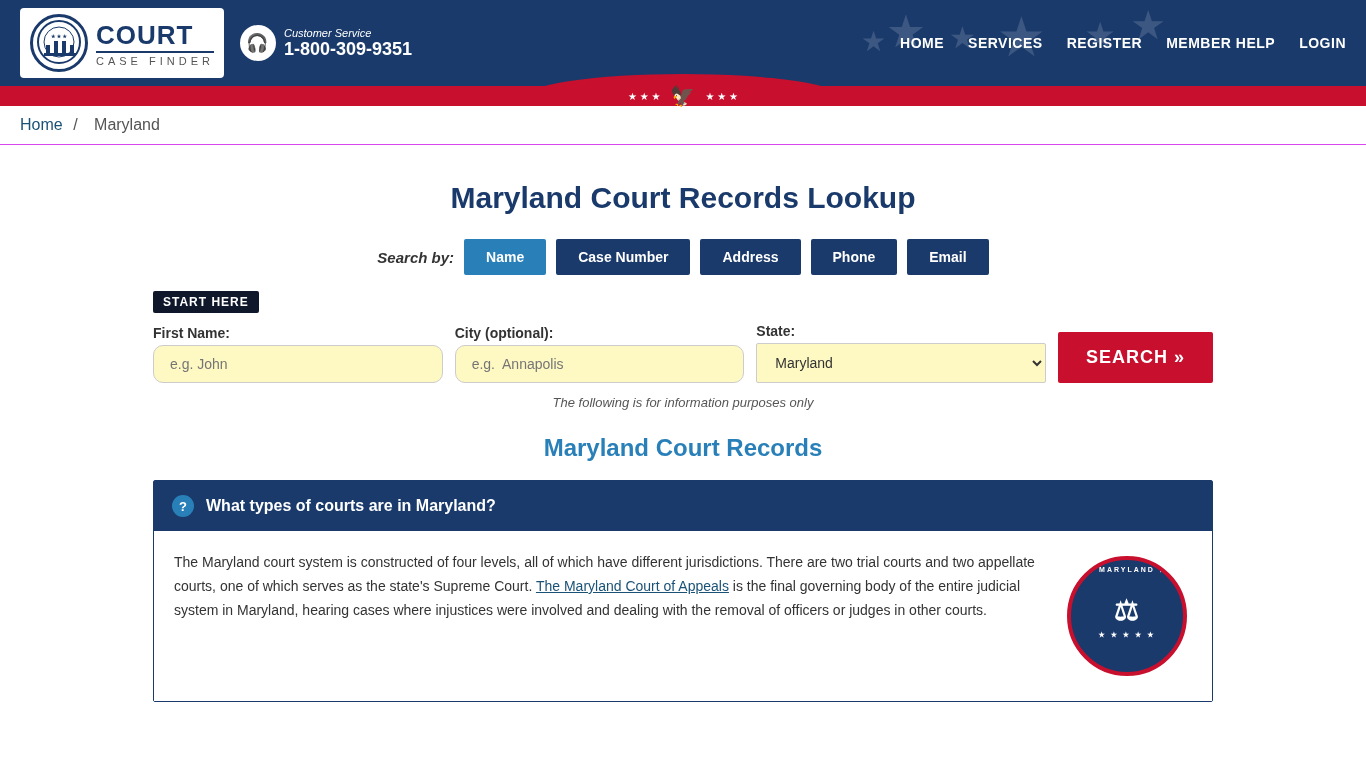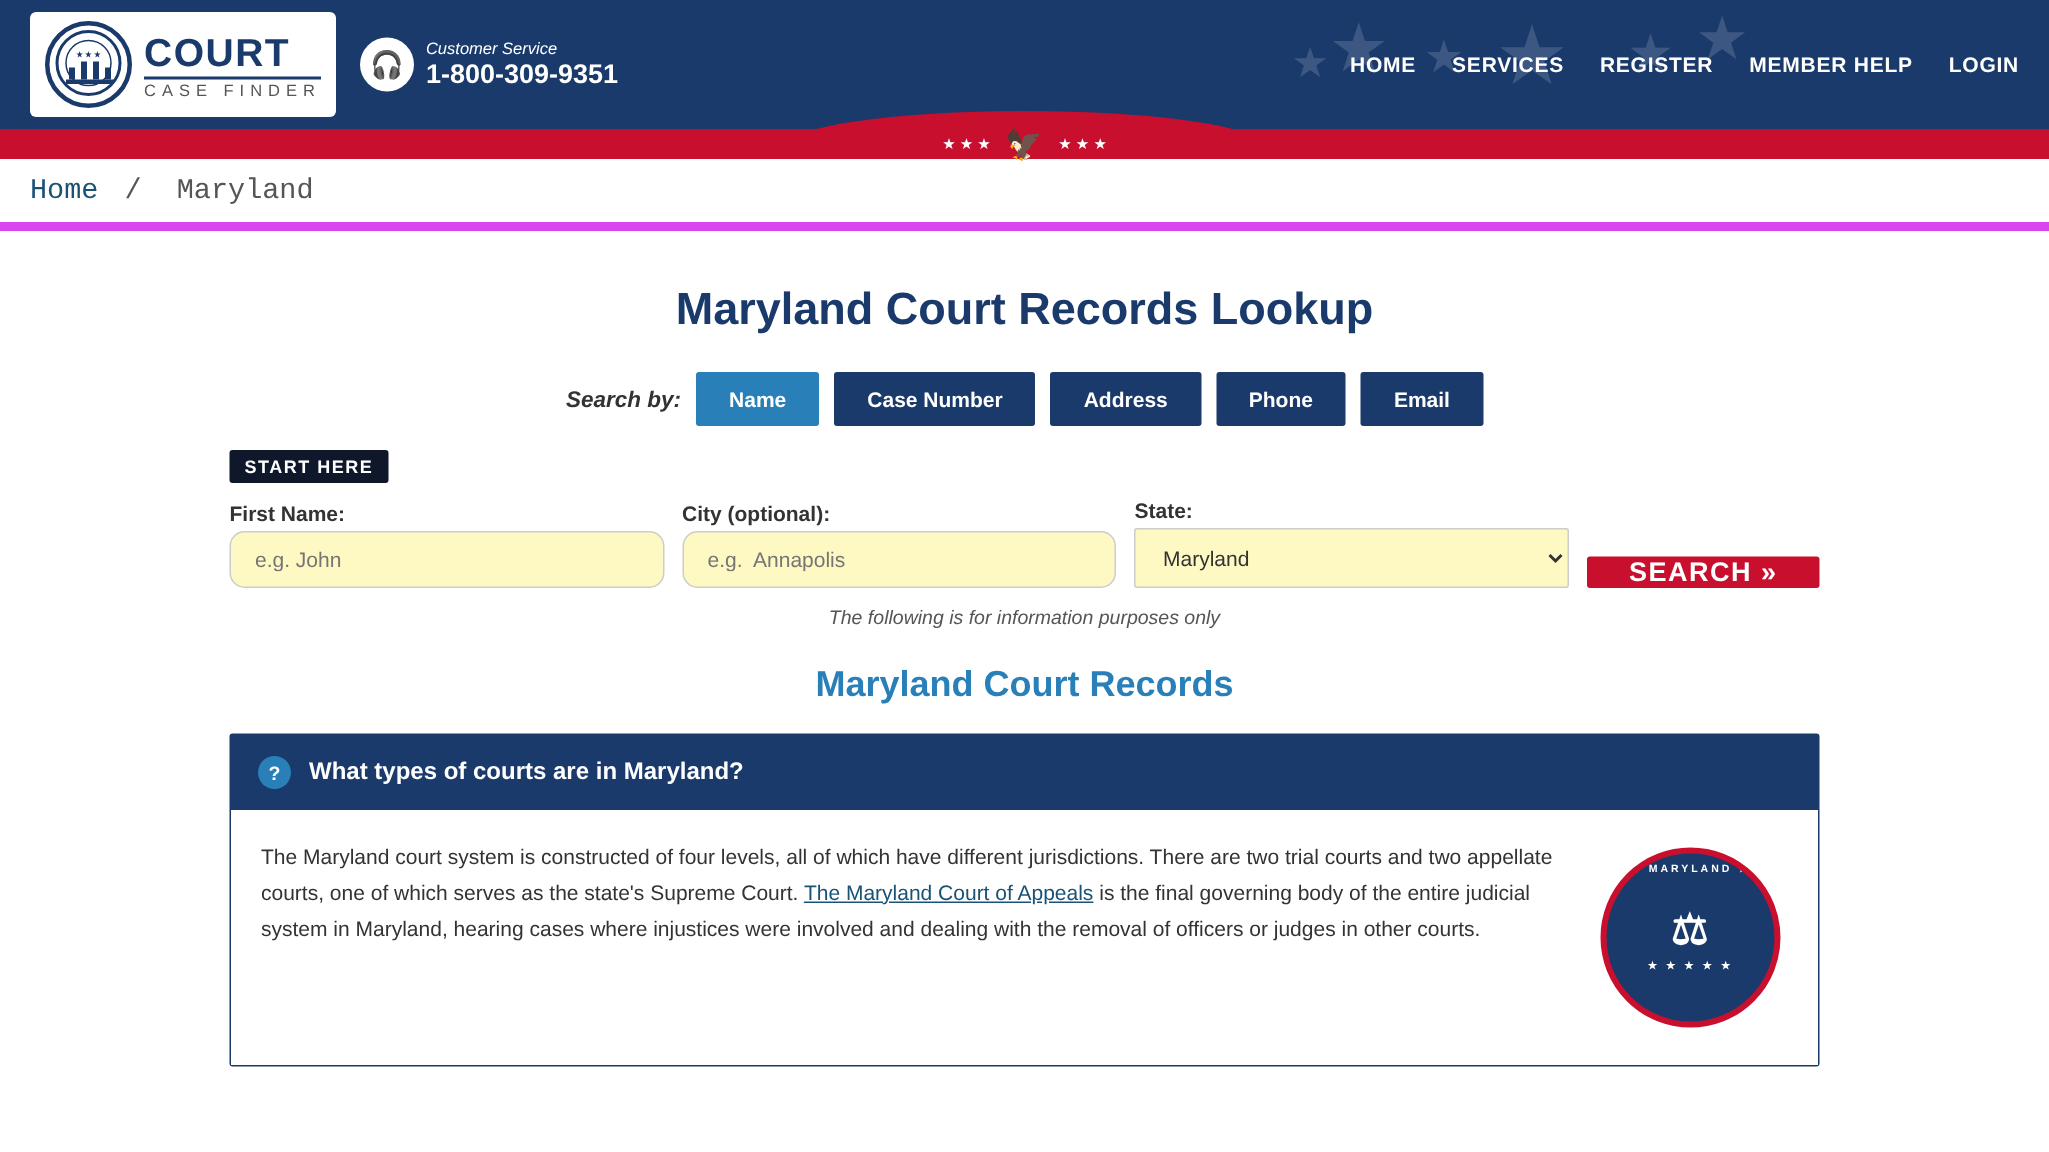--- a/index.html
+++ b/index.html
@@ -93,23 +93,22 @@
       font-size: 22px;
       color: #1a3a6b;
       z-index: 1;
       display: flex; align-items: center; gap: 10px;
     }
     .wave-stars-row { display: flex; align-items: center; gap: 6px; color: #fff; font-size: 10px; }
 
     
     .breadcrumb {
       padding: 10px 20px;
-      font-size: 19px;
-      border-bottom: 6px solid #d946ef;
-      font-family: Liberation Mono, monospace;
+      font-size: 16px;
+      border-bottom: 1px solid #d946ef;
     }
     .breadcrumb a { color: #1a5276; text-decoration: none; }
     .breadcrumb span { color: #555; margin: 0 6px; }
 
     
     .main { max-width: 1100px; margin: 0 auto; padding: 20px 20px; }
 
     
     .page-title {
       text-align: center;
@@ -177,21 +176,21 @@
       font-size: 14px;
       color: #333;
       border-radius: 2px;
       width: 100%;
       outline: none;
     }
     .search-button {
       background: #c8102e;
       color: #fff;
       border: none;
-      padding: 0 28px;
+      padding: 15px 28px;
       font-size: 18px;
       font-weight: bold;
       cursor: pointer;
       border-radius: 2px;
       white-space: nowrap;
       letter-spacing: 1px;
       flex-shrink: 0;
       align-self: flex-end;
     }
 

